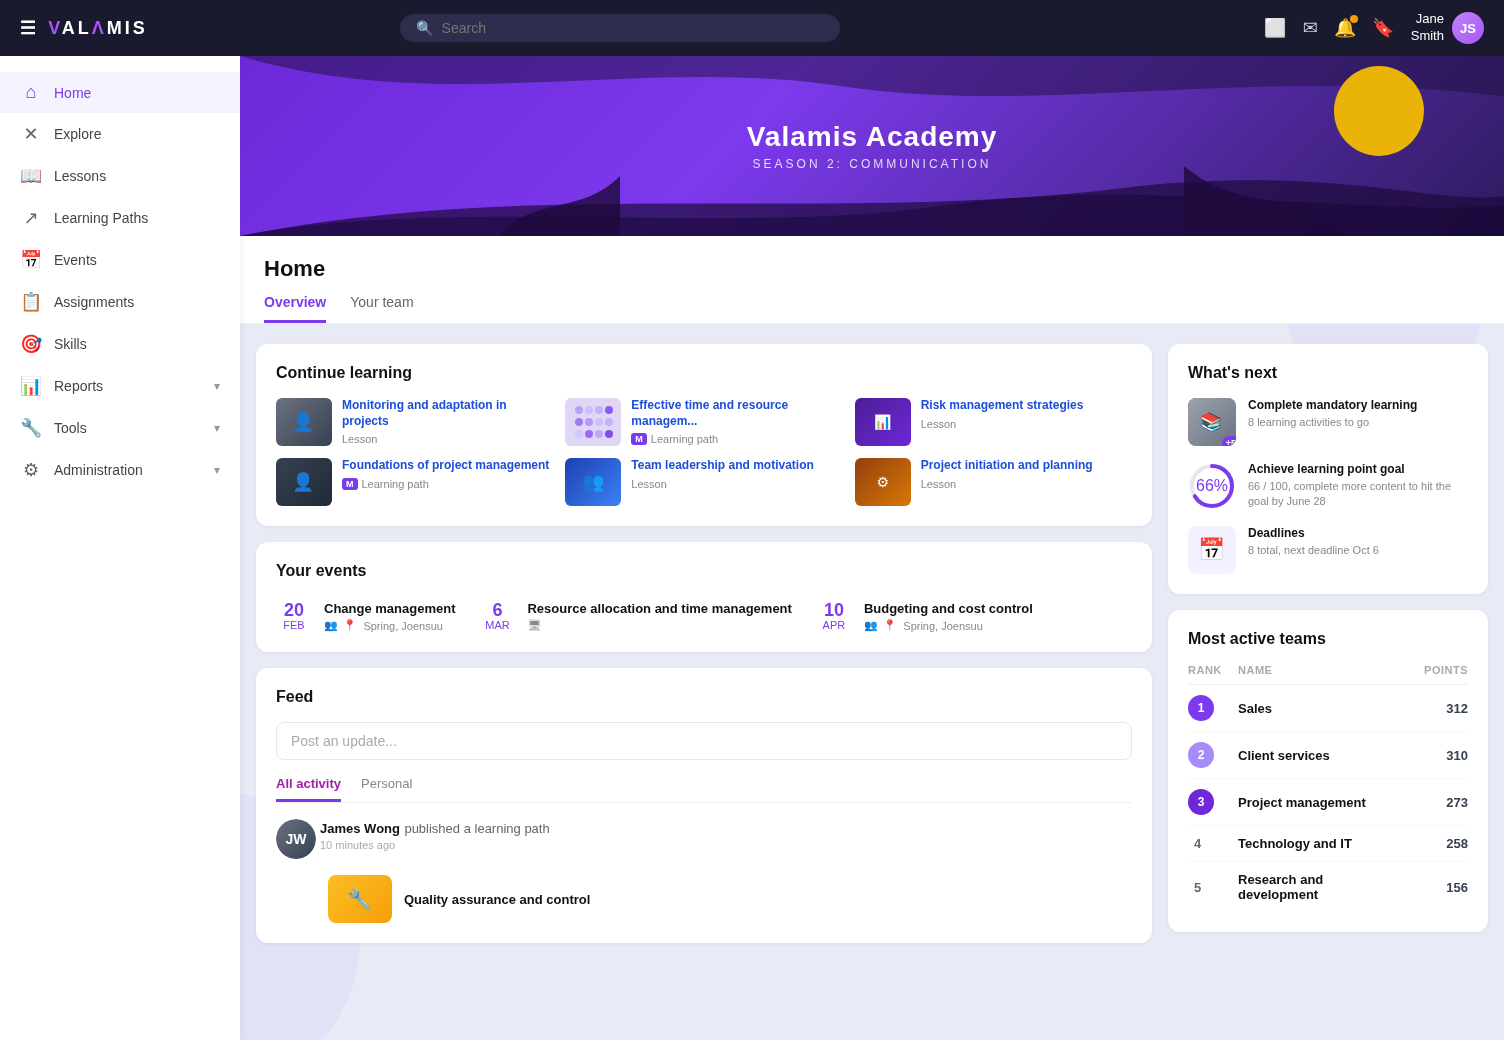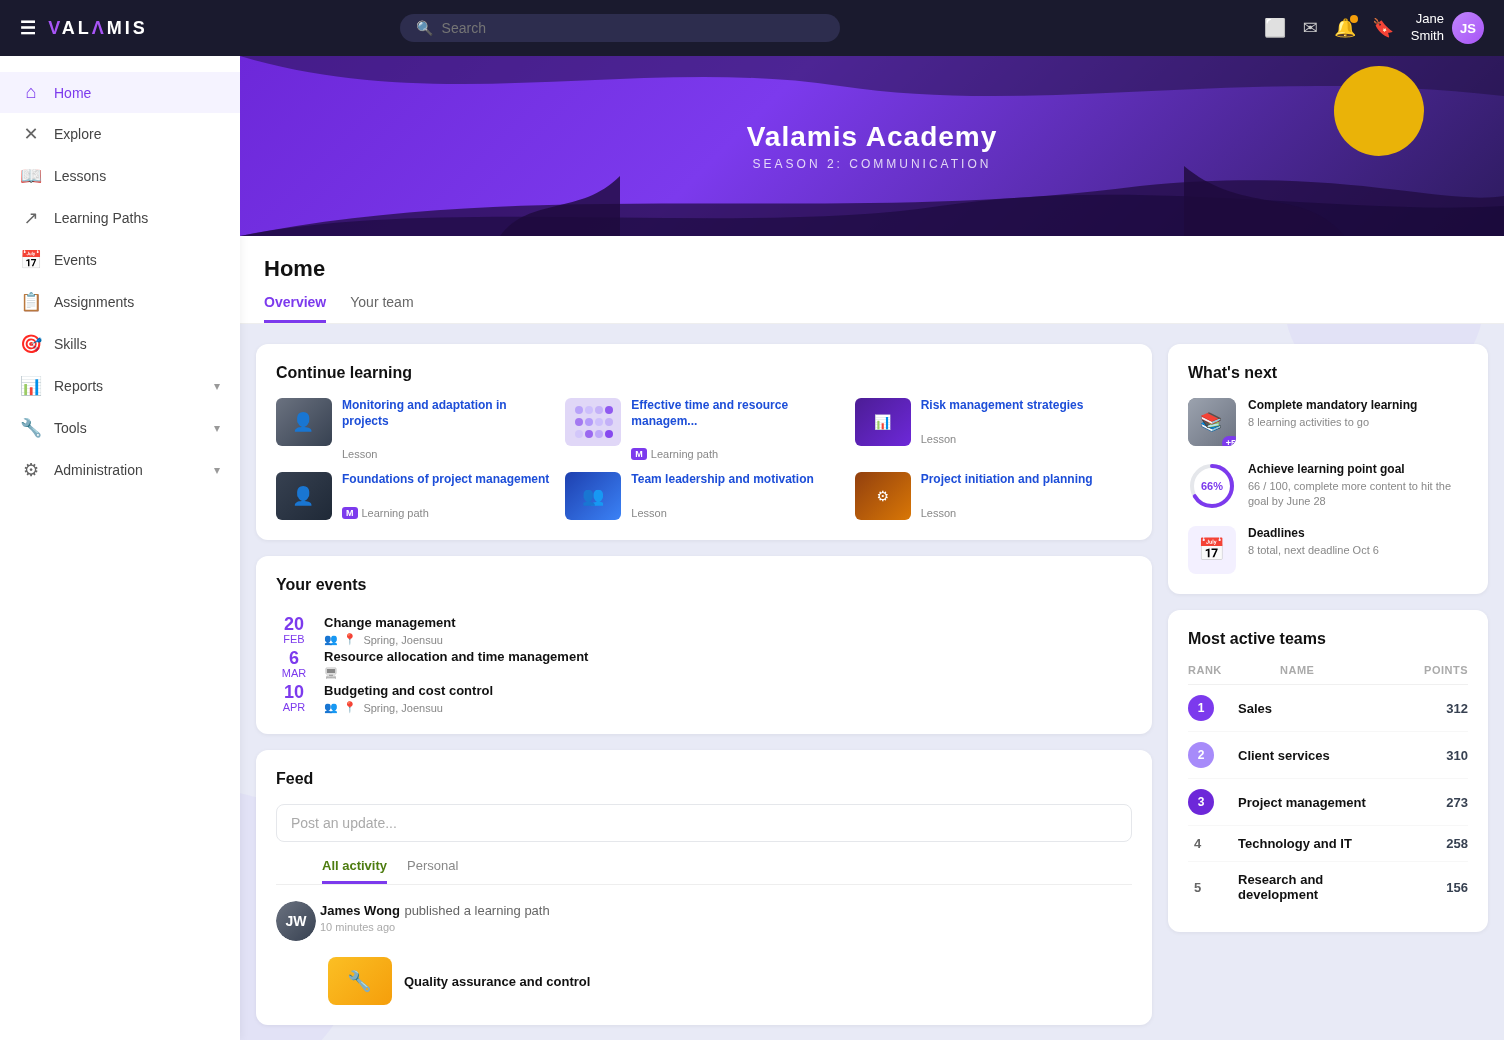--- a/index.html
+++ b/index.html
@@ -264,36 +264,36 @@
     .learning-info { flex: 1; min-width: 0; }
     .learning-name {
       font-size: 12px;
       font-weight: 600;
       color: #1d4ed8;
       line-height: 1.3;
     }
     .learning-type {
       font-size: 11px;
       color: #888;
-      margin-top: 19px;
+      margin-top: 4px;
       display: flex;
       align-items: center;
       gap: 4px;
     }
     .type-badge {
       background: #7c3aed;
       color: white;
       font-size: 9px;
       font-weight: 700;
       padding: 1px 4px;
       border-radius: 3px;
     }
 
     
-    .events-list { display: flex; flex-direction: column; gap: 3px; margin-top: 21px; }
+    .events-list { display: flex; gap: 24px; margin-top: 21px; }
     .event-item {
       display: flex;
       align-items: flex-start;
       gap: 12px;
       cursor: pointer;
     }
     .event-date {
       text-align: center;
       min-width: 36px;
     }
@@ -340,24 +340,23 @@
       margin-bottom: 16px;
     }
     .feed-tab {
       font-size: 13px;
       color: #888;
       padding-bottom: 8px;
       cursor: pointer;
       border-bottom: 3px solid transparent;
     }
     .feed-tab.active {
-      color: #4d7c0f;
+      color: #a21caf;
       border-bottom-color: #7c3aed;
       font-weight: 600;
-      margin-left: 46px;
     }
     .feed-item {
       display: flex;
       gap: 4px;
       margin-bottom: 16px;
     }
     .feed-avatar {
       width: 40px; height: 40px;
       border-radius: 50%;
       flex-shrink: 0;
@@ -413,22 +412,22 @@
     .progress-circle-wrap {
       width: 48px; height: 48px;
       position: relative;
       flex-shrink: 0;
     }
     .progress-circle-wrap svg { transform: rotate(-90deg); }
     .progress-label {
       position: absolute;
       top: 50%; left: 50%;
       transform: translate(-50%, -50%);
-      font-size: 11px;
-      font-weight: 700;
+      font-size: 16px;
+      font-weight: 400;
       color: #7c3aed;
     }
     .calendar-icon-wrap {
       width: 48px; height: 48px;
       border-radius: 8px;
       background: #f3f0ff;
       display: flex; align-items: center; justify-content: center;
       flex-shrink: 0;
       font-size: 22px;
     }
@@ -438,21 +437,20 @@
     .teams-header {
       display: grid;
       grid-template-columns: 50px 1fr 70px;
       font-size: 11px;
       color: #aaa;
       font-weight: 600;
       letter-spacing: 0.5px;
       text-transform: uppercase;
       padding: 0 0 8px;
       border-bottom: 1px solid #f0f0f0;
-      gap: 42px;
     }
     .teams-row {
       display: grid;
       grid-template-columns: 50px 1fr 70px;
       align-items: center;
       padding: 10px 0;
       border-bottom: 1px solid #f7f7f7;
       cursor: pointer;
     }
     .rank-circle {

